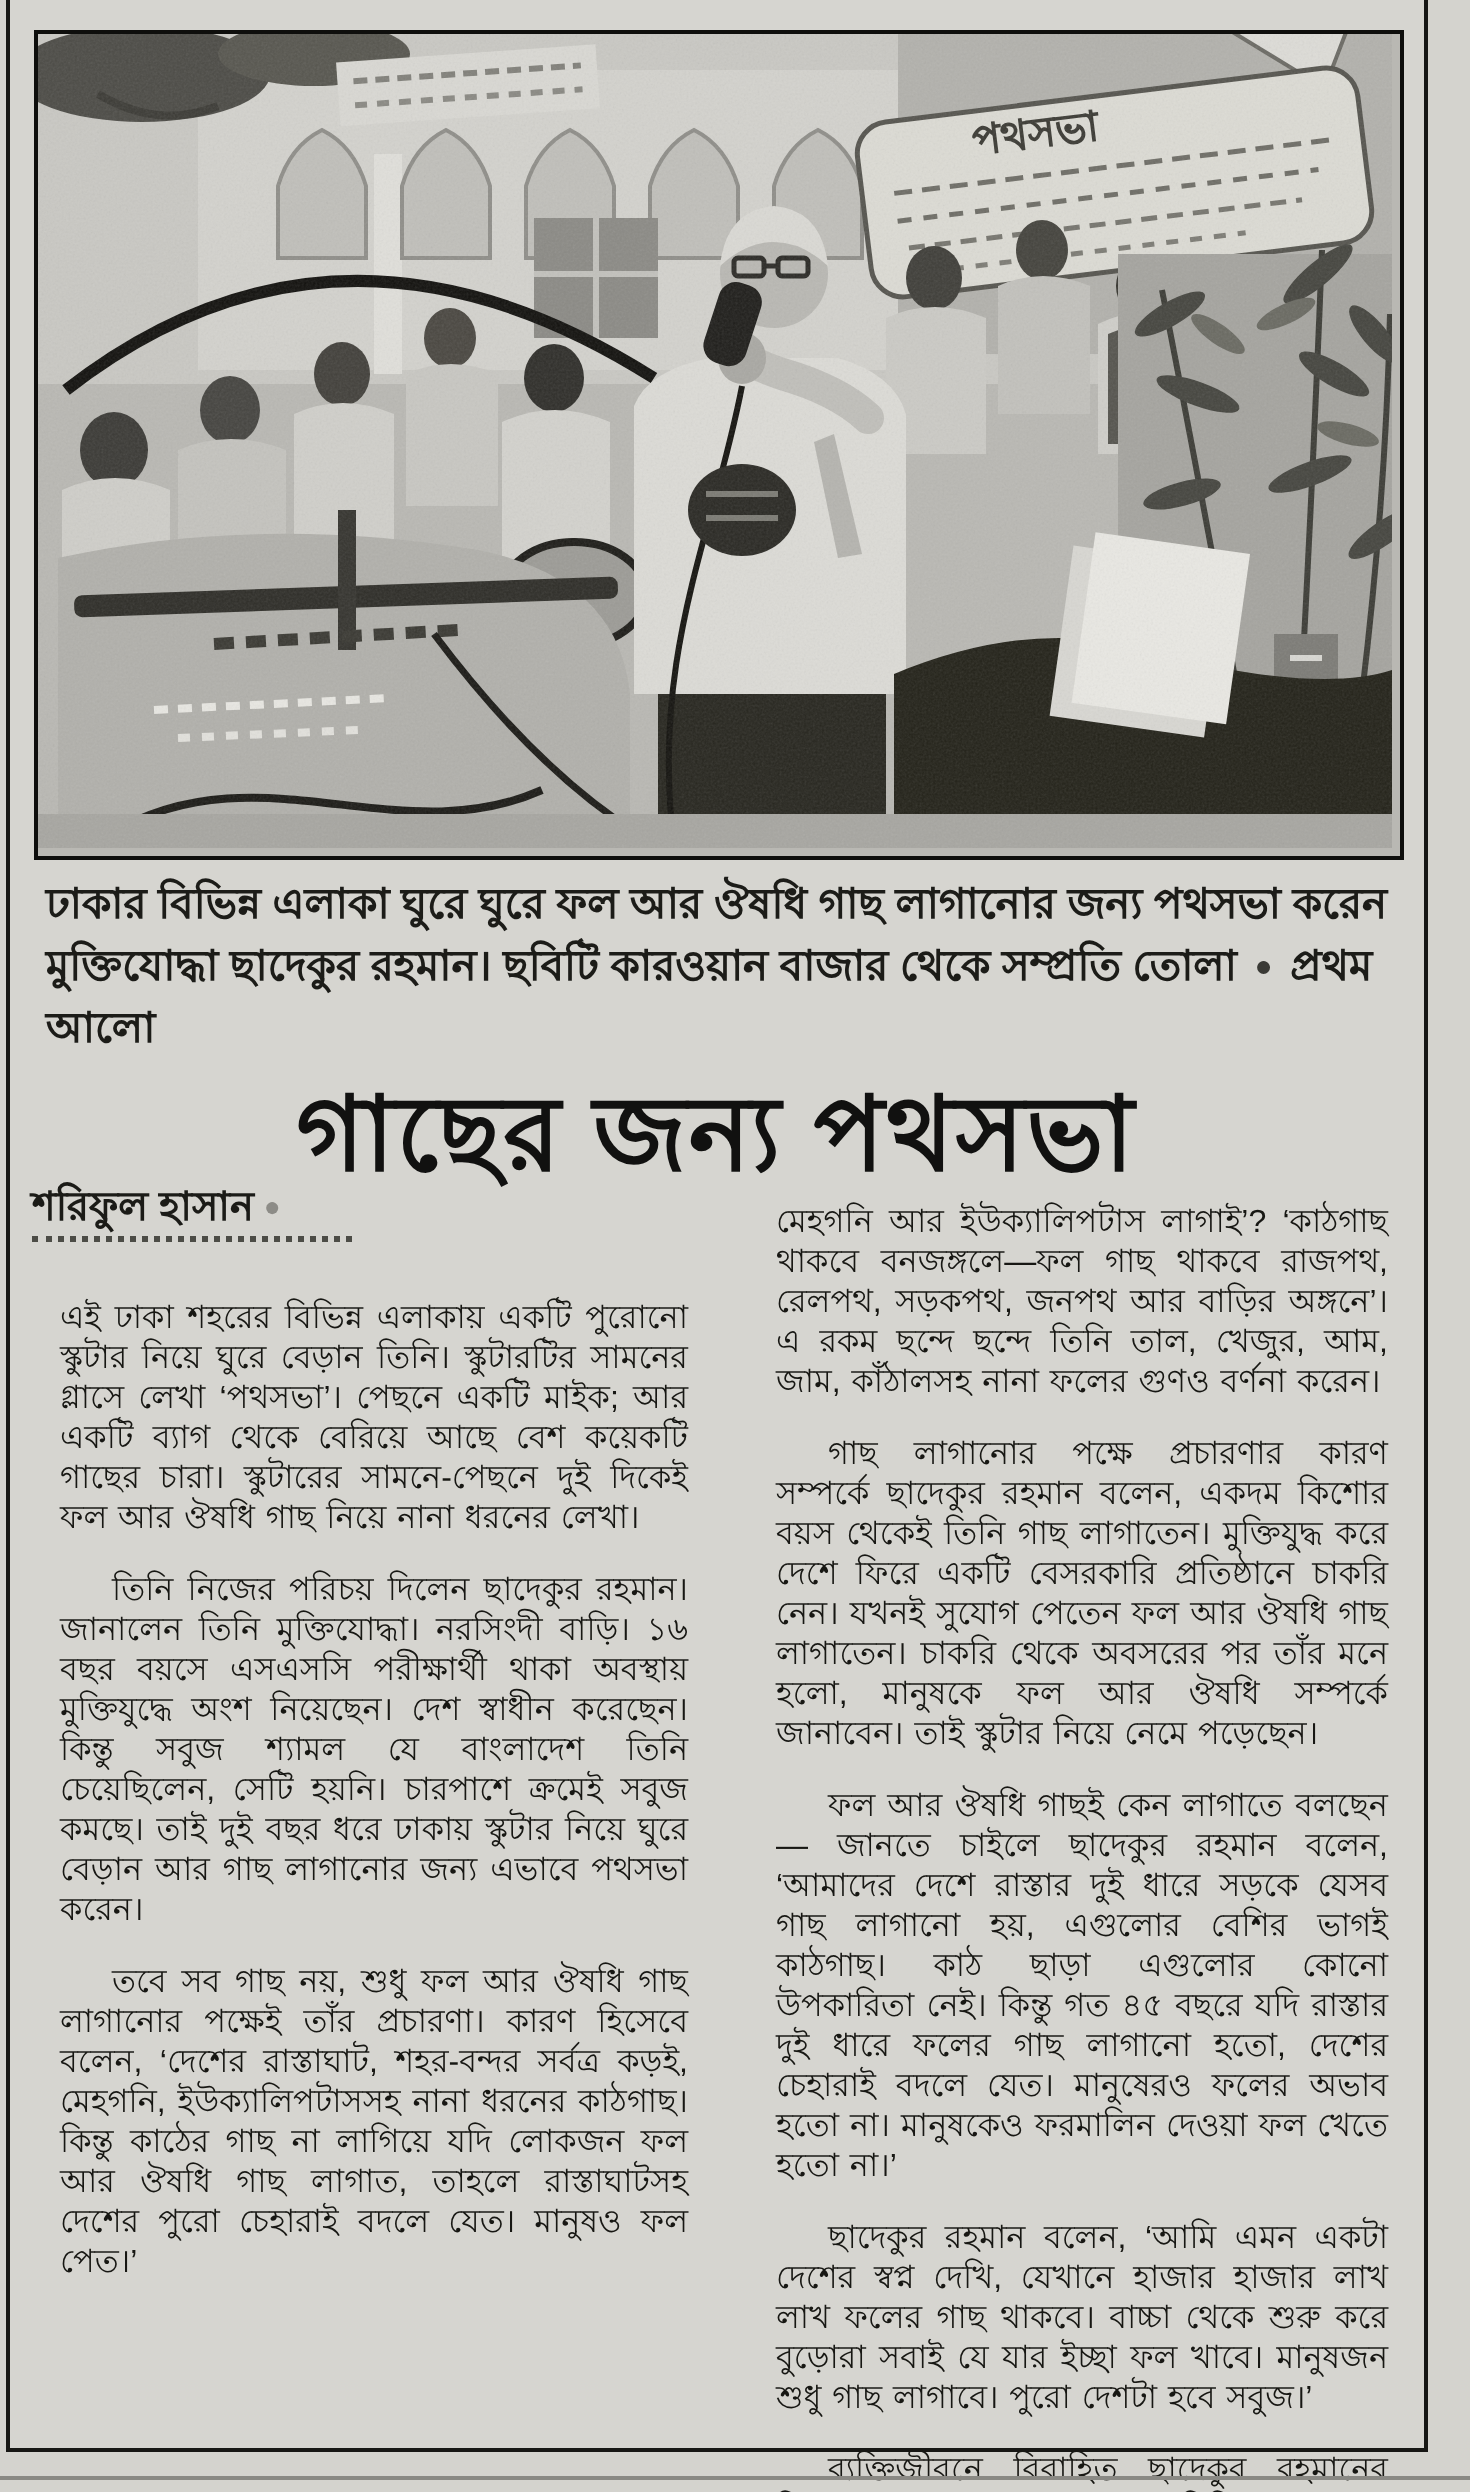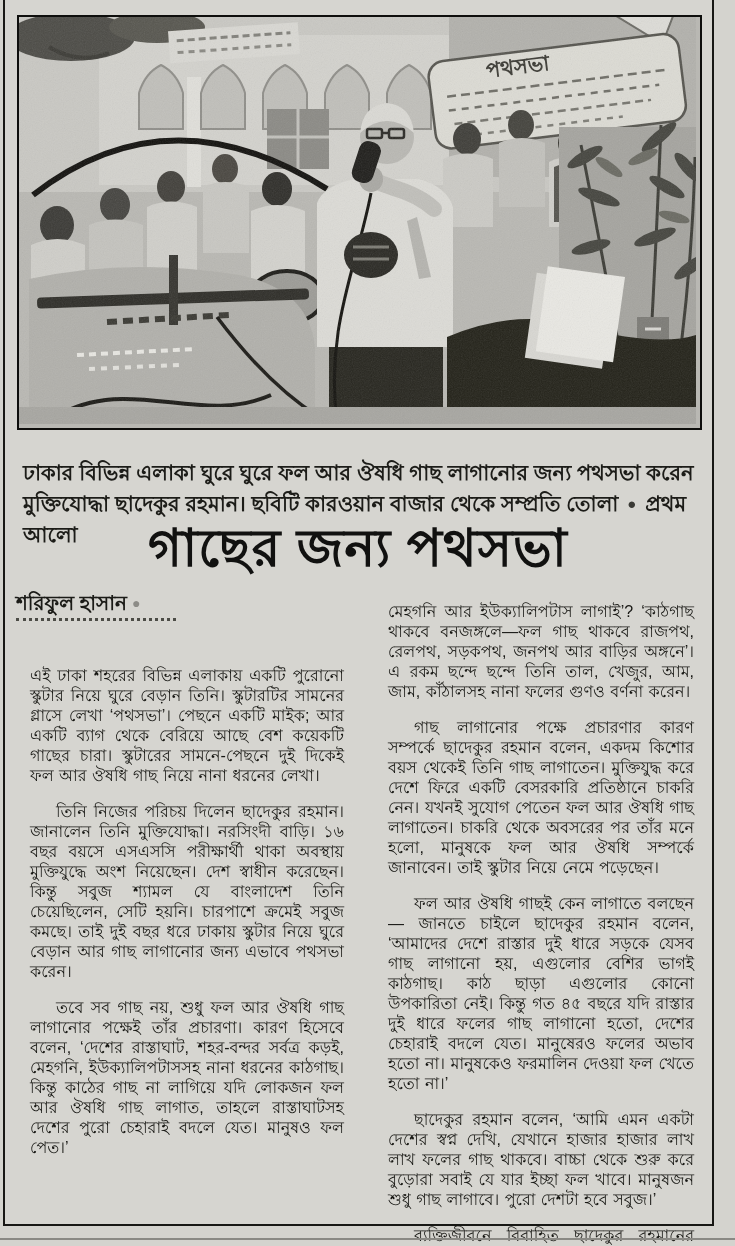--- a/index.html
+++ b/index.html
@@ -13,41 +13,41 @@
   .article-frame{
     position:absolute;left:3px;top:-2px;width:707px;height:1226px;
     border:2px solid #171714;border-top:none;background:#d6d5d0;
   }
   .photo-frame{
     position:absolute;left:17px;top:15px;width:681px;height:411px;
     border:2px solid #0e0e0c;background:#b9b8b3;overflow:hidden;
   }
   .photo-frame svg{display:block;}
   .caption{
-    position:absolute;left:23px;top:436px;width:676px;
+    position:absolute;left:23px;top:416px;width:676px;
     font-size:21px;line-height:31px;font-weight:600;color:#1c1c18;
   }
   .caption .credit{font-weight:700;}
   .caption .credit-bullet{color:#3a3a35;font-size:15px;vertical-align:2px;padding:0 3px;}
   .headline{
-    position:absolute;left:20px;top:474px;width:676px;text-align:center;
+    position:absolute;left:20px;top:494px;width:676px;text-align:center;
     font-size:52px;line-height:78px;font-weight:700;color:#111110;
     letter-spacing:1px;
   }
   .byline{
     position:absolute;left:16px;top:588px;
     font-size:20px;font-weight:700;color:#1b1b17;
   }
   .byline-bullet{color:#8d8c87;font-size:14px;vertical-align:2px;padding-left:5px;}
   .byline-rule{
     position:absolute;left:16px;top:618px;width:160px;height:0;
     border-bottom:3px dotted #4c4c46;
   }
   .col{position:absolute;}
-  .col-left{left:14px;top:650px;width:346px;}
+  .col-left{left:14px;top:634px;width:346px;}
   .col-right{left:372px;top:586px;width:338px;}
   .col p{
     margin:16px;font-size:16px;line-height:20px;text-align:justify;
     color:#171713;word-spacing:1px;
   }
   .col p.indent{text-indent:26px;}
   .bottom-rule{
     position:absolute;left:0;top:1238px;width:735px;height:2px;background:#8a8984;
   }
 </style>

